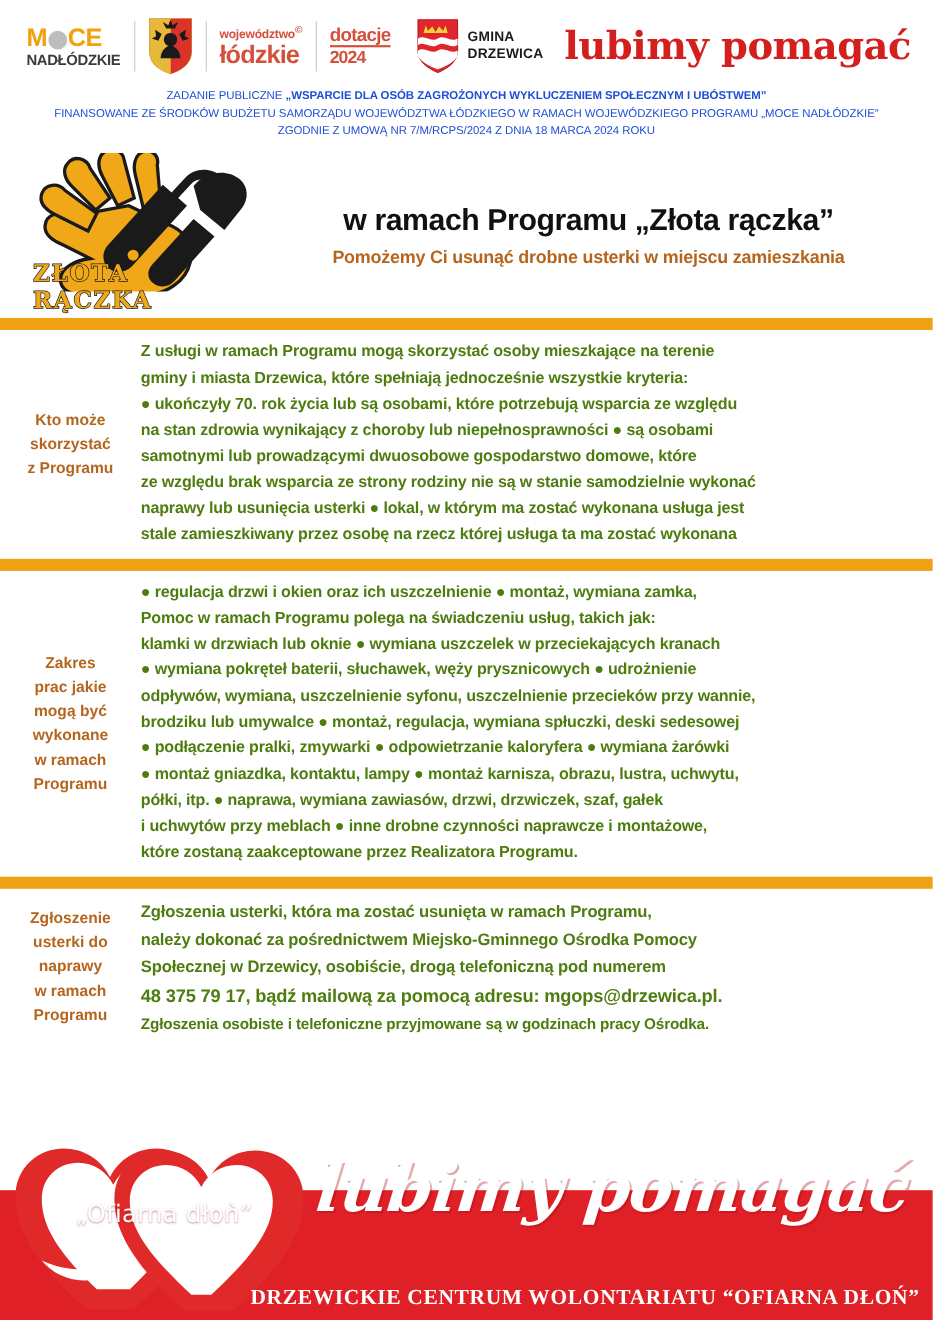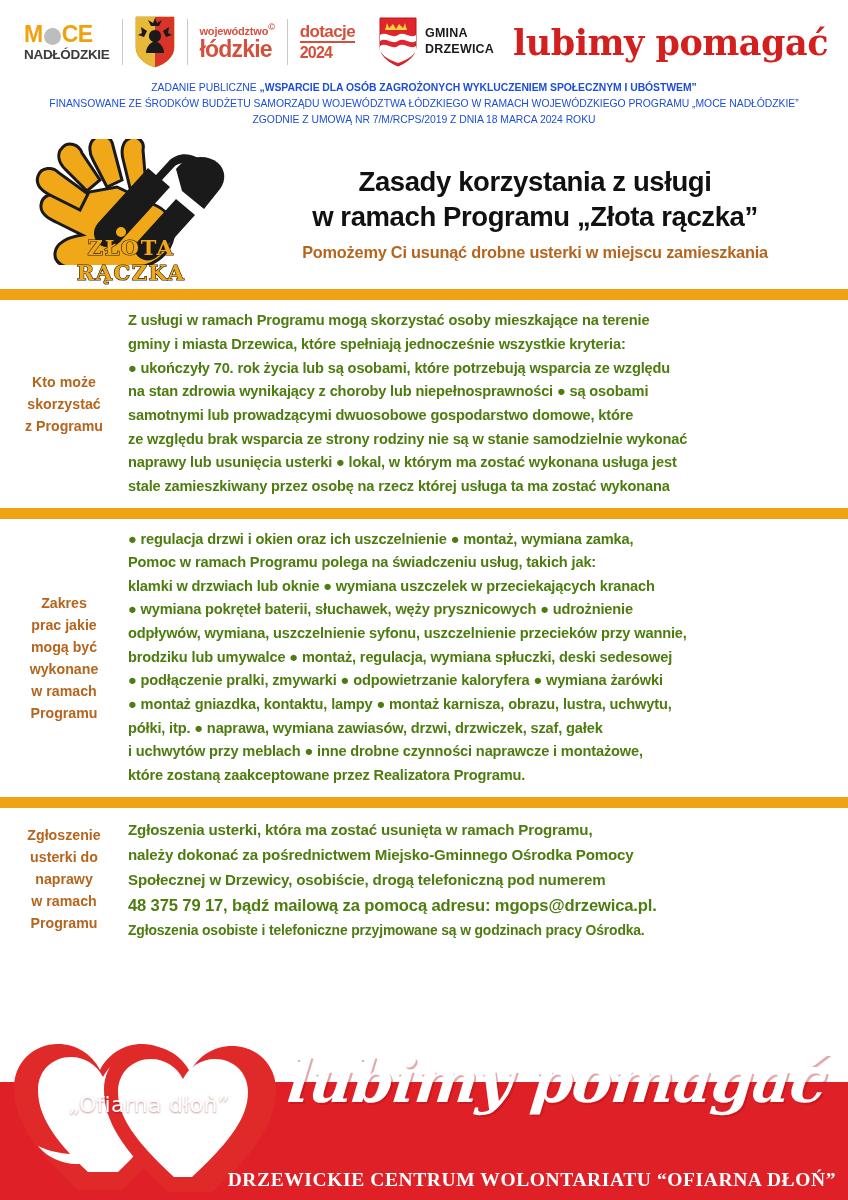--- a/index.html
+++ b/index.html
@@ -58,21 +58,20 @@
     color:#1d4ed8;
   }
   .sub-line { font-size:10.4px; line-height:1.55; letter-spacing:-0.05px; }
   .sub-line b { font-weight:bold; }
 
   
   .title-row { display:flex; align-items:center; padding:6px 18px 4px 26px; height:155px; }
   .zlota-logo { width:210px; height:148px; position:relative; flex:0 0 210px; }
   .zlota-caption {
     position:absolute; left:4px; bottom:2px; width:202px;
-    text-align:center;
     font-family:"DejaVu Serif", serif;
     font-weight:bold;
     font-size:21px;
     color:#f0a818;
     letter-spacing:1.5px;
     -webkit-text-stroke:1.2px #1a1a1a;
     paint-order:stroke fill;
   }
   .title-texts { flex:1; text-align:center; padding-left:4px; }
   .main-title {
@@ -201,21 +200,21 @@
   </div>
 
   <div class="lubimy-head">lubimy pomagać</div>
 </div>
 
 <div class="subtitle-block">
   <div class="sub-line">
     <span>ZADANIE PUBLICZNE </span><b>„WSPARCIE DLA OSÓB ZAGROŻONYCH WYKLUCZENIEM SPOŁECZNYM I UBÓSTWEM”</b>
   </div>
   <div class="sub-line">FINANSOWANE ZE ŚRODKÓW BUDŻETU SAMORZĄDU WOJEWÓDZTWA ŁÓDZKIEGO W RAMACH WOJEWÓDZKIEGO PROGRAMU „MOCE NADŁÓDZKIE”</div>
-  <div class="sub-line">ZGODNIE Z UMOWĄ NR 7/M/RCPS/2019 Z DNIA 18 MARCA 2024 ROKU</div>
+  <div class="sub-line">ZGODNIE Z UMOWĄ NR 7/M/RCPS/2024 Z DNIA 18 MARCA 2024 ROKU</div>
 </div>
 
 <div class="title-row">
   <div class="zlota-logo">
     <svg viewBox="0 0 210 126" width="210" height="126">
 
       <g fill="#f0a818" stroke="#1a1a1a" stroke-width="3">
         <path d="M36 58 c-8 -6 -20 -2 -21 8 c-1 9 8 14 17 18 l24 12 c-14 2 -26 8 -27 18 c-1 11 10 15 22 15 l54 0 c20 0 38 -12 42 -30 c3 -14 -4 -26 -16 -32 l-40 -19 z"></path>
         <path d="M33 34 c-6 -7 -18 -6 -21 3 c-3 9 4 15 12 19 l30 15 l8 -16 z"></path>
         <path d="M56 14 c-3 -9 -14 -12 -20 -5 c-6 6 -3 15 3 21 l22 22 l13 -11 z"></path>
@@ -225,21 +224,20 @@
 
       <path d="M176 22 c-10 -9 -25 -9 -34 1 l-12 13 l-8 -7 l-50 55 c-6 7 -5 16 1 21 c6 5 15 4 21 -2 l50 -55 l-8 -7 l12 -13 c5 -5 13 -5 18 0 z" fill="#1a1a1a"></path>
 
       <path d="M150 30 c10 -13 30 -16 42 -6 c8 7 8 18 2 26 l-16 20 l-22 -18 z" fill="#1a1a1a"></path>
       <path d="M150 60 l-38 42 c-5 6 -4 13 2 17 c6 4 14 3 19 -3 l36 -40 z" fill="#1a1a1a"></path>
       <circle cx="95" cy="93" r="5" fill="#f0a818"></circle>
     </svg>
     <div class="zlota-caption">ZŁOTA RĄCZKA</div>
   </div>
   <div class="title-texts">
-    <div class="main-title">Zasady korzystania z usługi</div>
     <div class="main-title">w ramach Programu  „Złota rączka”</div>
     <div class="main-sub">Pomożemy Ci usunąć drobne usterki w miejscu zamieszkania</div>
   </div>
 </div>
 
 <div class="bar"></div>
 <div class="section">
   <div class="sec-label">
     <span>Kto może</span>
     <span>skorzystać</span>

